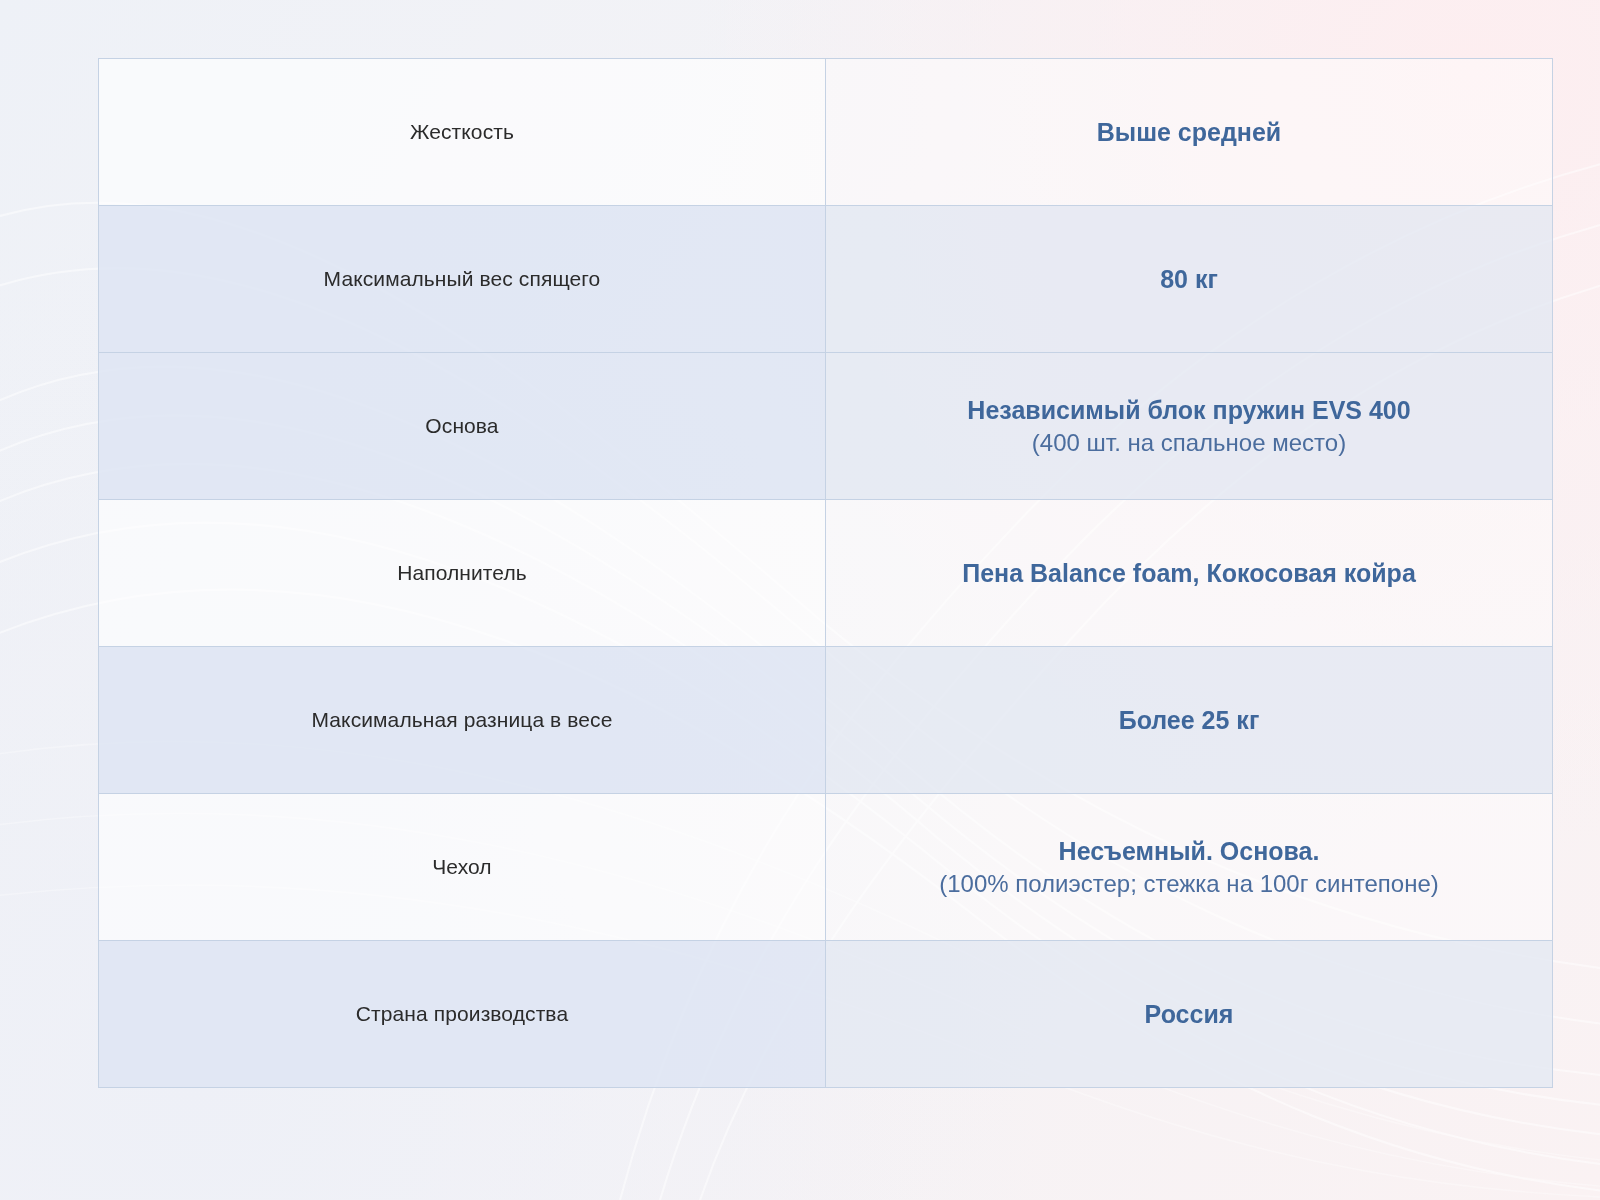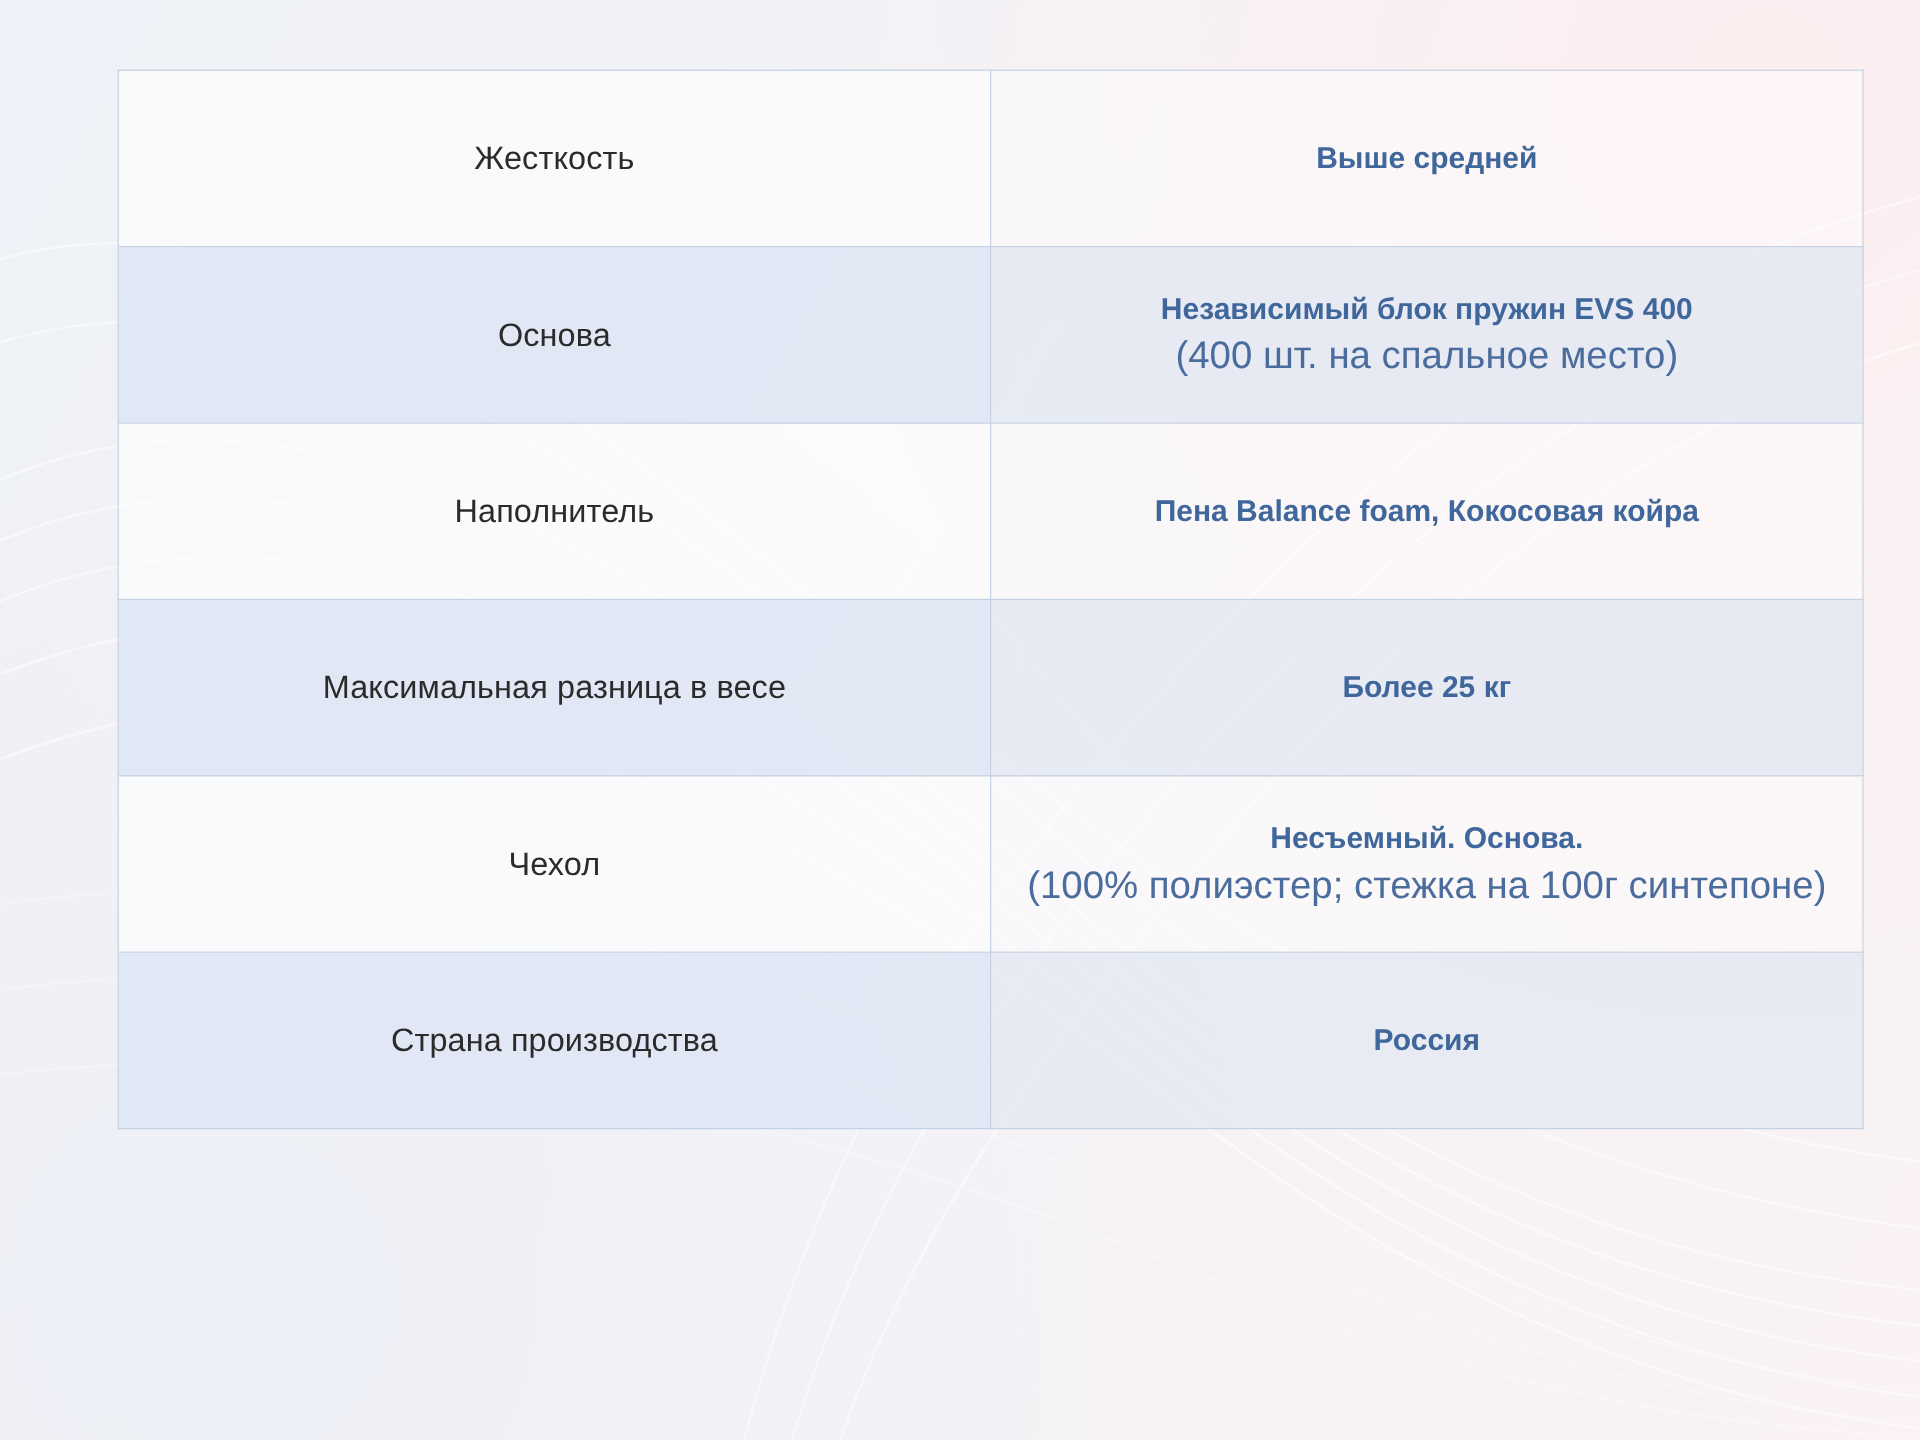--- a/index.html
+++ b/index.html
@@ -47,21 +47,21 @@
     table-layout: fixed;
   }
   table.spec-table td {
     border: 1px solid #c5d2e4;
     vertical-align: middle;
     text-align: center;
     padding: 14px 18px;
   }
   td.spec-label {
     width: 690px;
-    font-size: 27px;
+    font-size: 21px;
     color: #2b2b2b;
     font-weight: 400;
     letter-spacing: 0.1px;
   }
   td.spec-value {
     width: 690px;
     font-size: 25px;
     color: #3f679b;
     font-weight: bold;
     line-height: 1.28;
@@ -71,21 +71,21 @@
   tr.row-odd td.spec-value { background: rgba(255,255,255,0.42); }
   tr.row-even td.spec-label { background: rgba(222,229,243,0.86); }
   tr.row-even td.spec-value { background: rgba(228,232,242,0.80); }
 
   .value-main {
     display: block;
   }
   .value-sub {
     display: block;
     font-weight: 400;
-    font-size: 32px;
+    font-size: 24px;
     color: #4b6d9e;
     margin-top: 2px;
   }
   tr.tall td { height: 118px; }
 </style>
 </head>
 <body>
 
 <div class="bg-base"></div>
 
@@ -113,20 +113,26 @@
   <table class="spec-table">
     <tbody>
 
       <tr class="row-odd tall">
         <td class="spec-label">Жесткость</td>
         <td class="spec-value">
           <span class="value-main">Выше средней</span>
         </td>
       </tr>
 
+      <tr class="row-even tall">
+        <td class="spec-label">Максимальный вес спящего</td>
+        <td class="spec-value">
+          <span class="value-main">80 кг</span>
+        </td>
+      </tr>
 
 
       <tr class="row-even tall">
         <td class="spec-label">Основа</td>
         <td class="spec-value">
           <span class="value-main">Независимый блок пружин EVS 400</span>
           <span class="value-sub">(400 шт. на спальное место)</span>
         </td>
       </tr>
 

